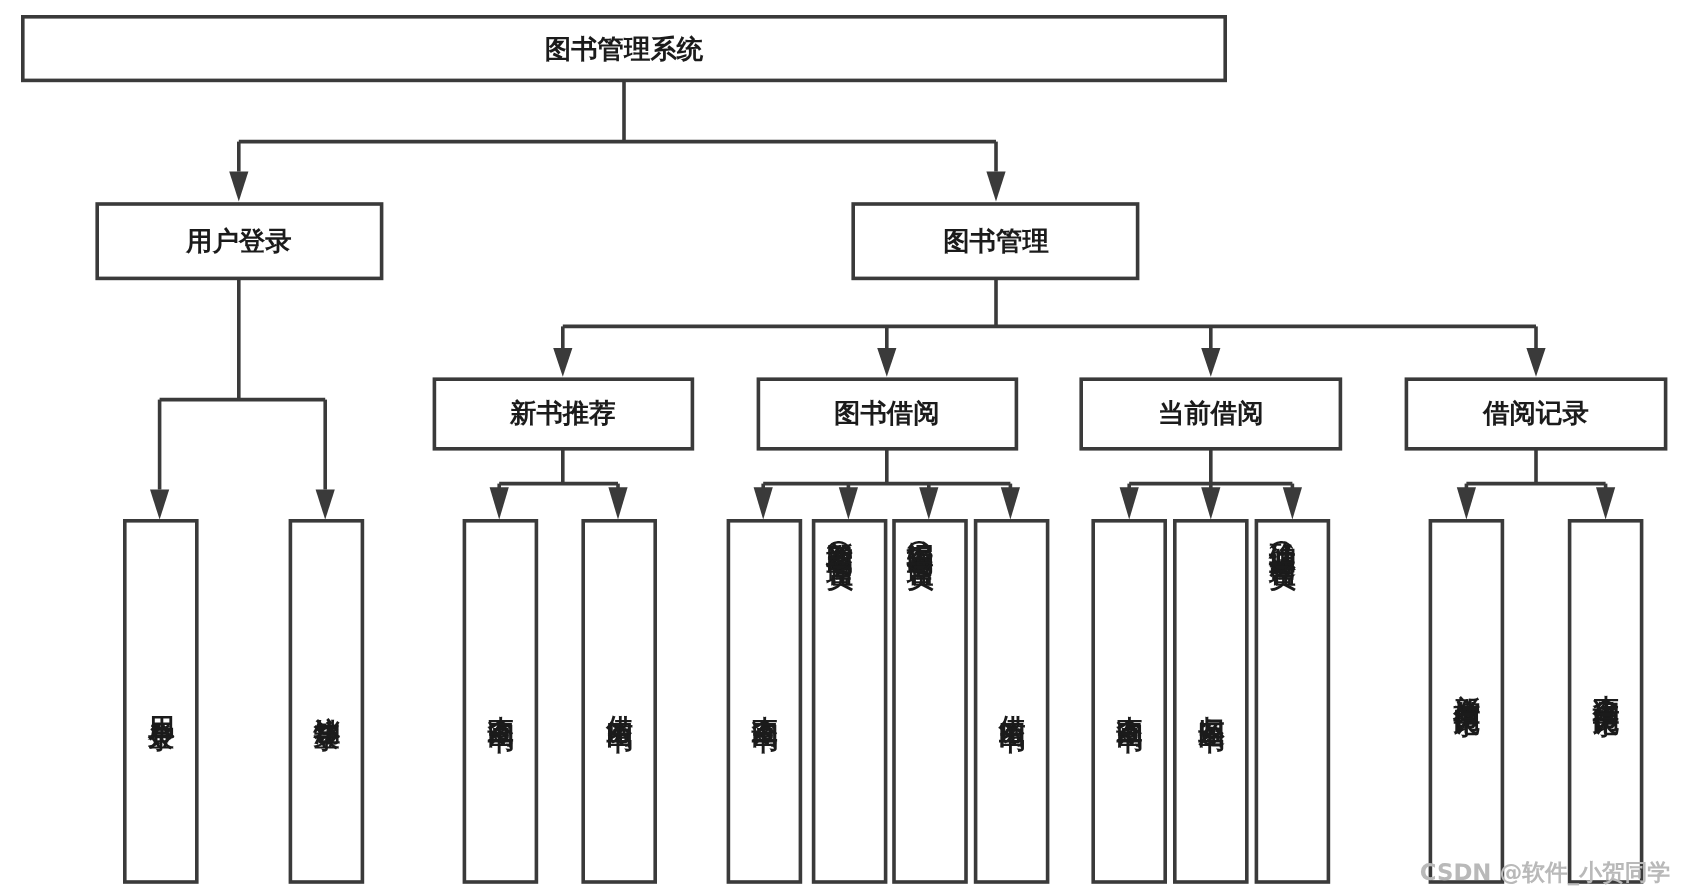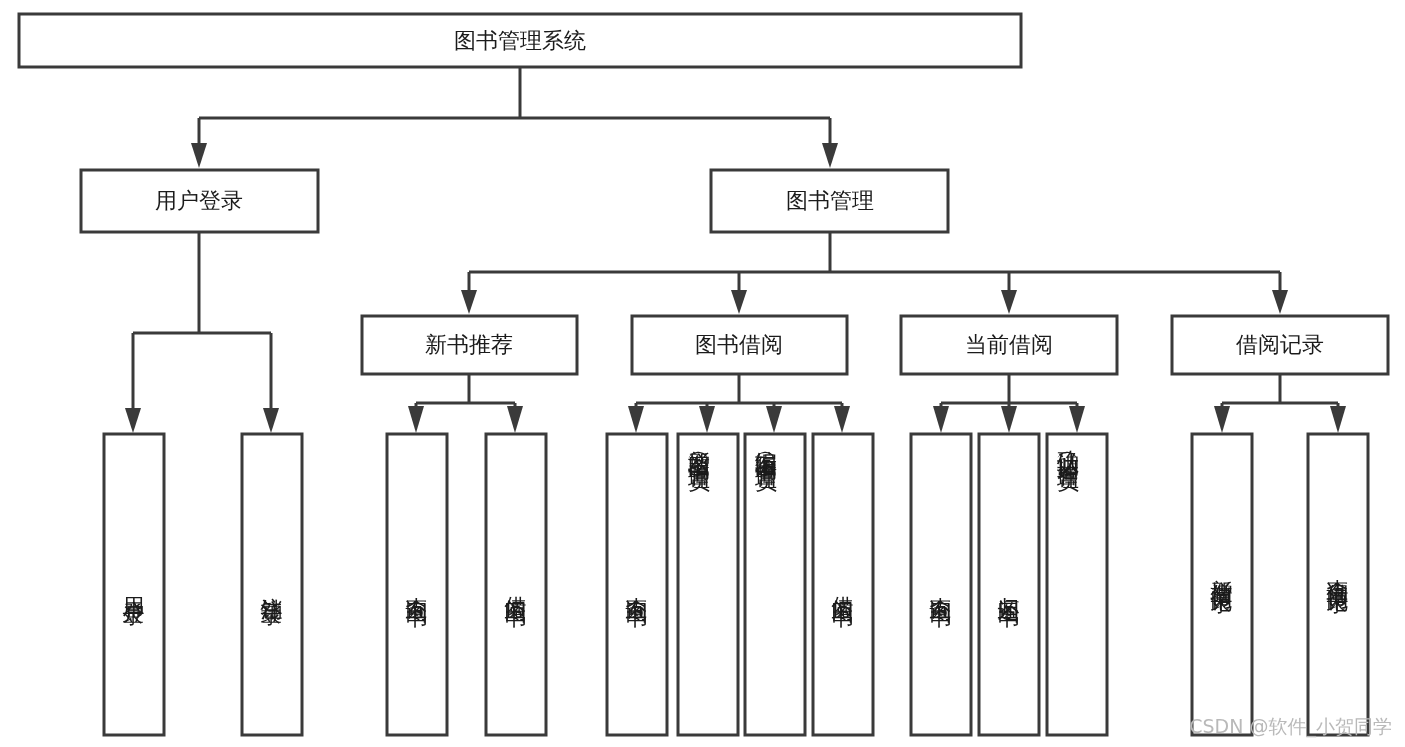--- a/index.html
+++ b/index.html
@@ -10,20 +10,21 @@
   }
   body {
     font-family: "DejaVu Sans", "Liberation Sans", sans-serif;
   }
   #diagram-root {
     position: relative;
     width: 1405px;
     height: 747px;
     background: #ffffff;
     overflow: hidden;
+    font-weight: bold;
   }
   svg.diagram-canvas {
     position: absolute;
     left: 0;
     top: 0;
     width: 1405px;
     height: 747px;
   }
   .node-box {
     fill: #ffffff;

